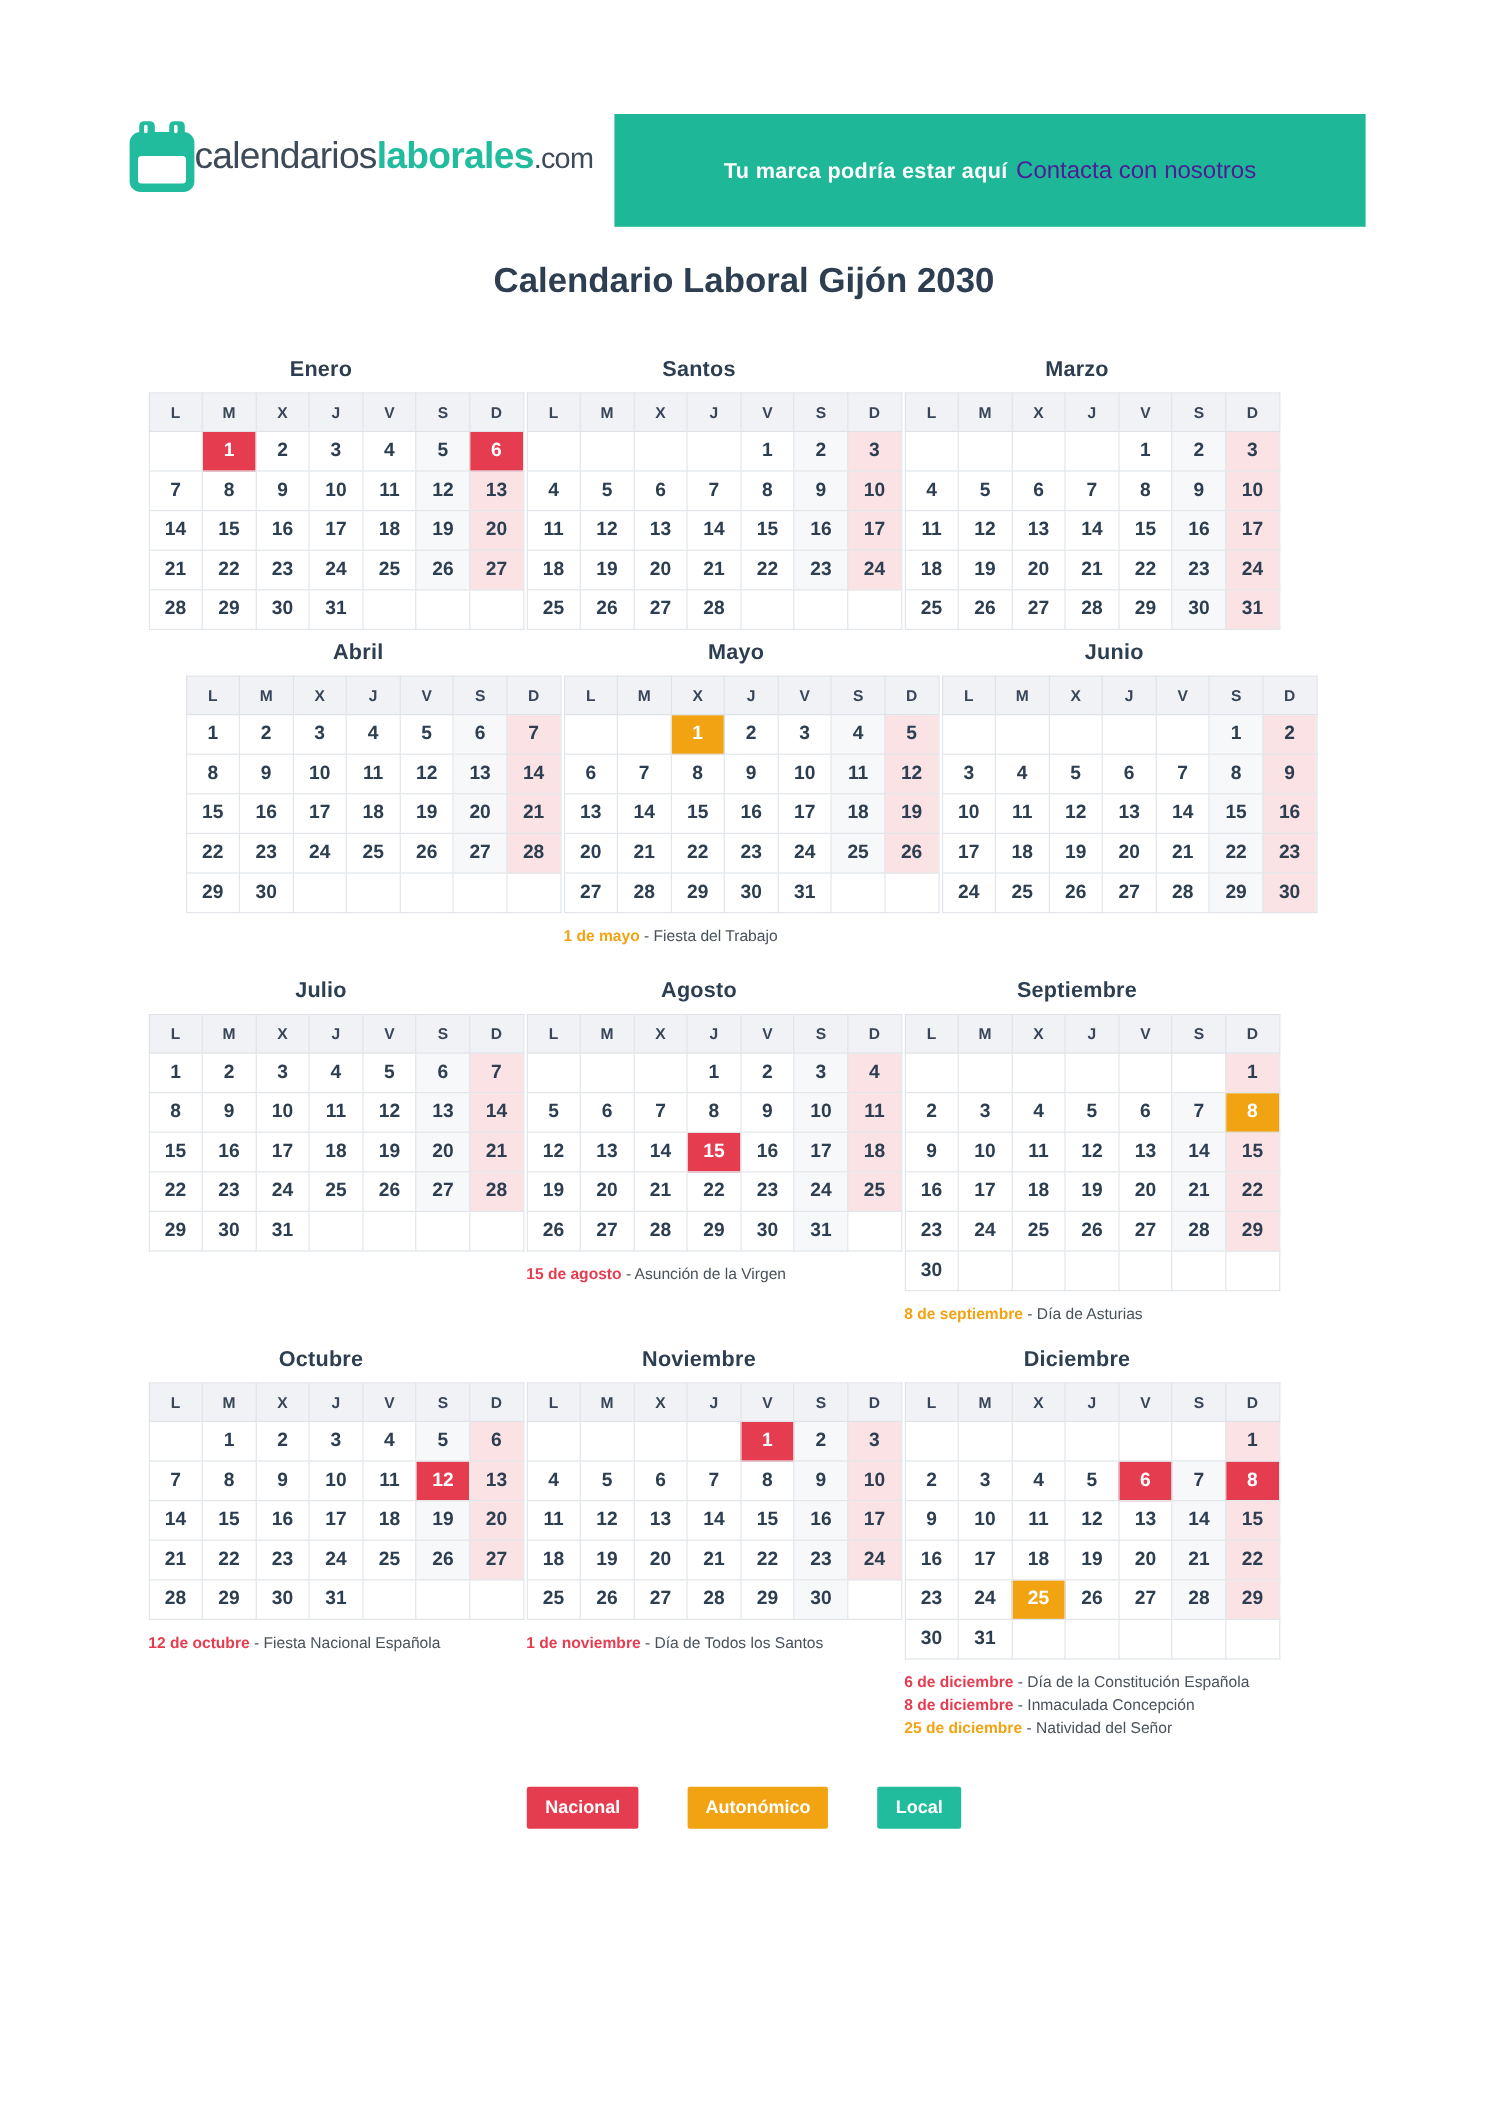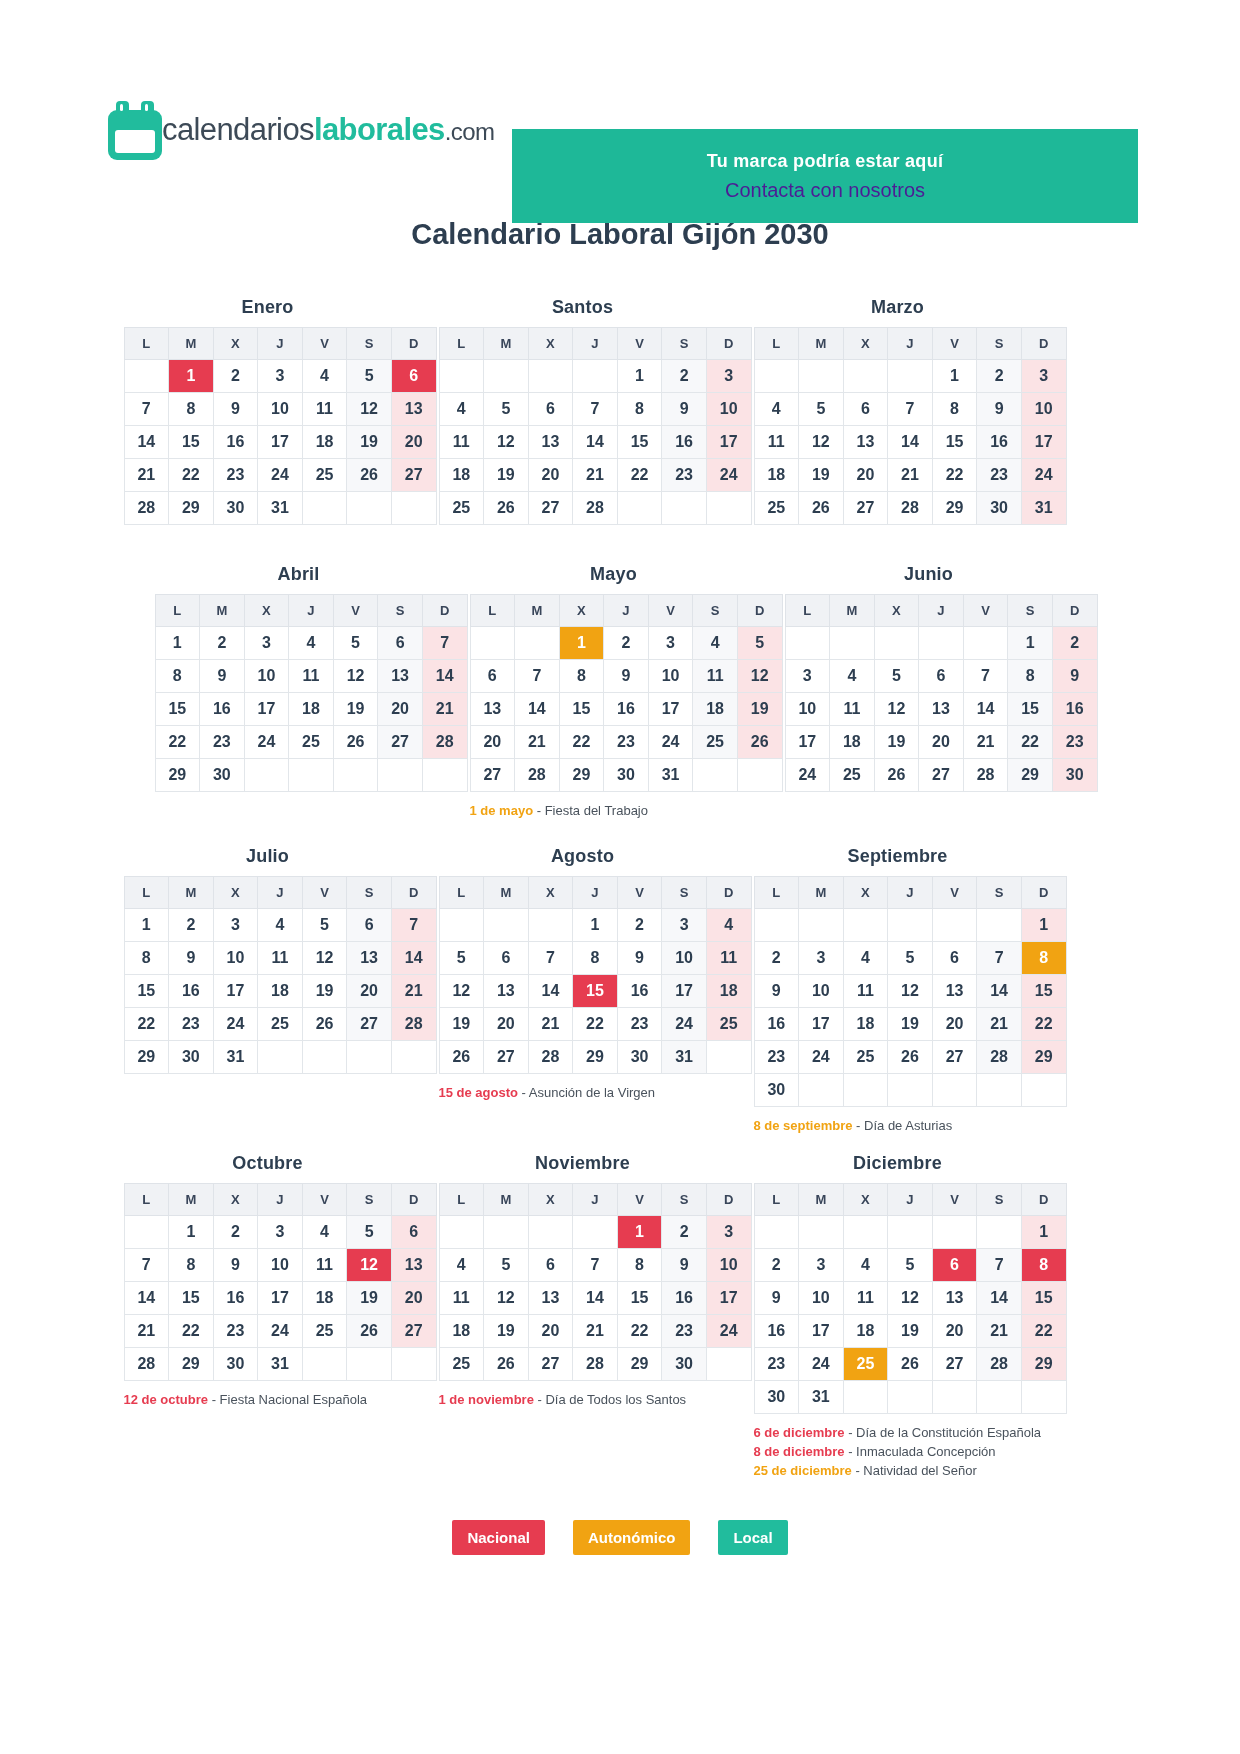--- a/index.html
+++ b/index.html
@@ -14,30 +14,30 @@
   .logo-icon .tab{position:absolute;top:-9px;width:13px;height:18px;background:var(--local,#21bc9d);border-radius:4px;}
   .logo-icon .t1{left:8px;}
   .logo-icon .t2{right:8px;}
   .logo-icon .tab::after{content:'';position:absolute;left:4px;top:3px;width:3px;height:7px;background:#fff;border-radius:2px;}
   .logo-icon .page{position:absolute;left:7px;right:7px;bottom:7px;height:23px;background:#fff;border-radius:3px;}
   .logo-text{font-size:31px;color:#3d4a57;letter-spacing:-0.6px;white-space:nowrap;}
   .logo-text b{color:var(--local,#21bc9d);}
   .logo-text .tld{font-size:24px;}
   .banner{
     position:absolute;left:512px;top:95px;width:626px;height:94px;background:var(--banner,#1eb898);
-    display:flex;flex-direction:column;justify-content:center;align-items:center;gap:7px;cursor:pointer;margin-top:34px;
+    display:flex;flex-direction:row;justify-content:center;align-items:center;gap:7px;cursor:pointer;
   }
   .banner-line1{color:#fff;font-weight:bold;font-size:18px;letter-spacing:0.3px;}
   .banner-line2{color:#4c1d95;font-size:20px;}
   
   h1{margin:28px 0 0;text-align:center;font-size:29px;font-weight:bold;color:#2d3e50;}
   
   .months-grid{width:993px;margin:46px auto 0;}
   .month-row{display:flex;gap:27px;}
-  .month-row:nth-of-type(2){margin-top:39px;padding-left:31px;}
+  .month-row:nth-of-type(2){margin-top:8px;padding-left:31px;}
   .month-row:nth-of-type(3){margin-top:26px;}
   .month-row:nth-of-type(4){margin-top:18px;}
   .month{width:288px;}
   .month h2{margin:0 0 9px;text-align:center;font-size:18px;font-weight:bold;color:#2d3e50;letter-spacing:0.2px;}
   .month table{border-collapse:collapse;table-layout:fixed;width:313px;}
   .month th{
     border:1px solid #dfe3e8;background:#f0f2f5;height:29px;
     font-size:13px;font-weight:bold;color:#39465a;
   }
   .month td{
@@ -46,21 +46,21 @@
   }
   .month td.sat{background:#f7f8fa;}
   .month td.sun{background:#fbe3e5;}
   .month td.nacional{background:var(--nacional,#e63c50);color:#fff;}
   .month td.autonomico{background:var(--autonomico,#f1a312);color:#fff;}
   .notes{margin-top:9px;}
   .note{font-size:13px;color:#49525c;line-height:19px;}
   .note b.nacional{color:var(--nacional,#e63c50);}
   .note b.autonomico{color:var(--autonomico,#f1a312);}
   
-  .legend{display:flex;justify-content:center;gap:28px;margin-top:40px;}
+  .legend{display:flex;justify-content:center;gap:41px;margin-top:40px;}
   .legend-chip{
     color:#fff;font-weight:bold;font-size:15px;padding:9px 15px;border-radius:2px;
     display:inline-block;cursor:pointer;
   }
   .legend-chip.nacional{background:var(--nacional,#e63c50);}
   .legend-chip.autonomico{background:var(--autonomico,#f1a312);}
   .legend-chip.local{background:var(--local,#21bc9d);}
 </style>
 </head>
 <body>

